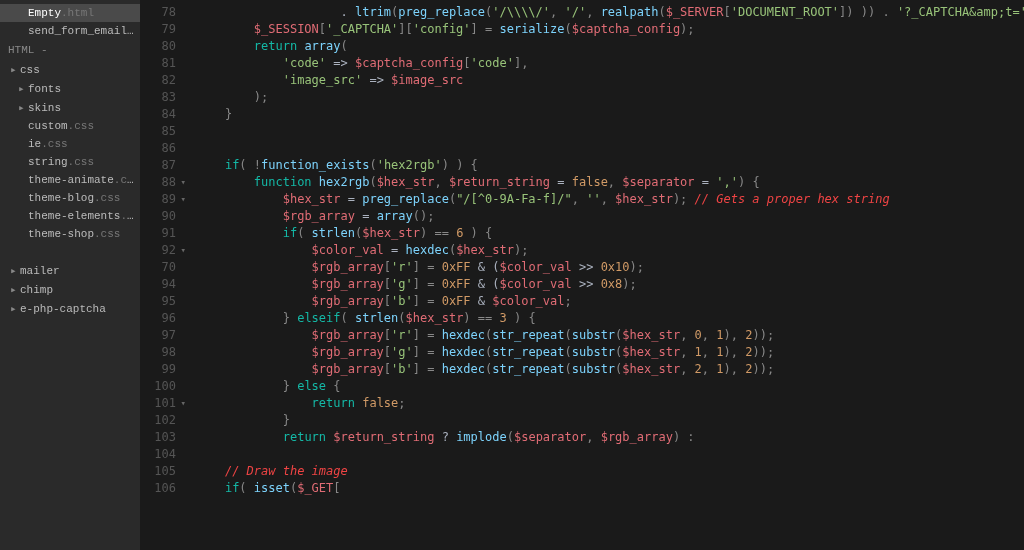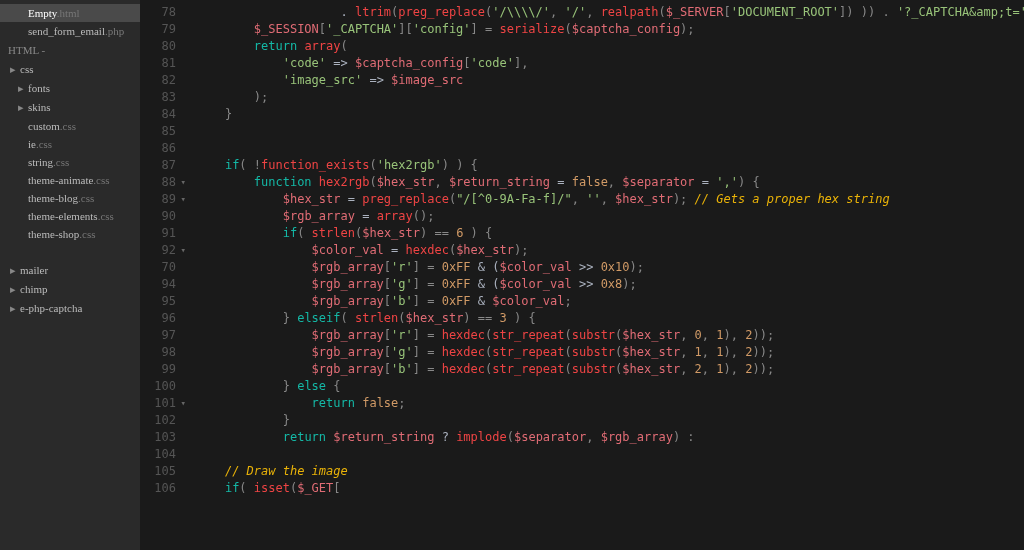--- a/index.html
+++ b/index.html
@@ -15,21 +15,21 @@
     display: flex;
     width: 1024px; height: 550px;
     background: #1a1a1a;
   }
   
   .sidebar {
     width: 140px;
     flex: 0 0 140px;
     background: #2a2a2a;
     color: #bbb;
-    font-family: Liberation Serif, serif;
+    font-family: Liberation Mono, monospace;
     font-size: 11px;
     padding-top: 4px;
     overflow: hidden;
   }
   .sidebar-item {
     padding: 3px 6px 3px 10px;
     white-space: nowrap;
     overflow: hidden;
     text-overflow: ellipsis;
     cursor: pointer;
@@ -85,22 +85,22 @@
     top: 0;
     color: #666;
     font-size: 9px;
   }
   .cl { padding-left: 12px; }
   
   .kw   { color: #14b8a6; text-align: center; }          
   .str  { color: #98c379; }          
   .num  { color: #d19a66; }          
   .var  { color: #e06c75; }          
-  .fn   { color: #ef4444; }          
-  .cmt  { color: #eab308; font-style: italic; }
+  .fn   { color: #7dd3fc; }          
+  .cmt  { color: #ef4444; font-style: italic; }
   .op   { color: #abb2bf; }
   .punc { color: #888; }
 </style>
 </head>
 <body>
 
 <div class="app">
 
   <div class="sidebar" id="sidebar">
       <div class="sidebar-item depth1 active"><span class="arrow"></span><span>Empty</span><span class="ext">.html</span></div>

